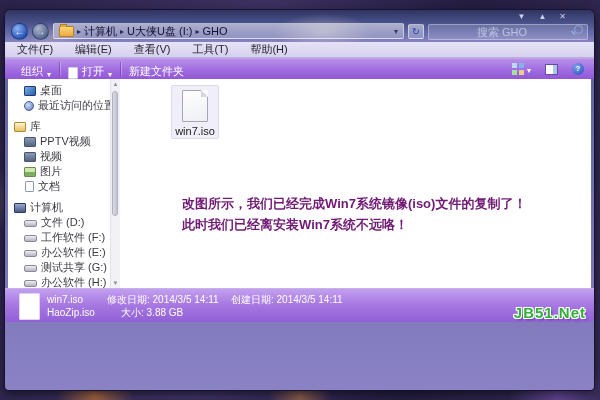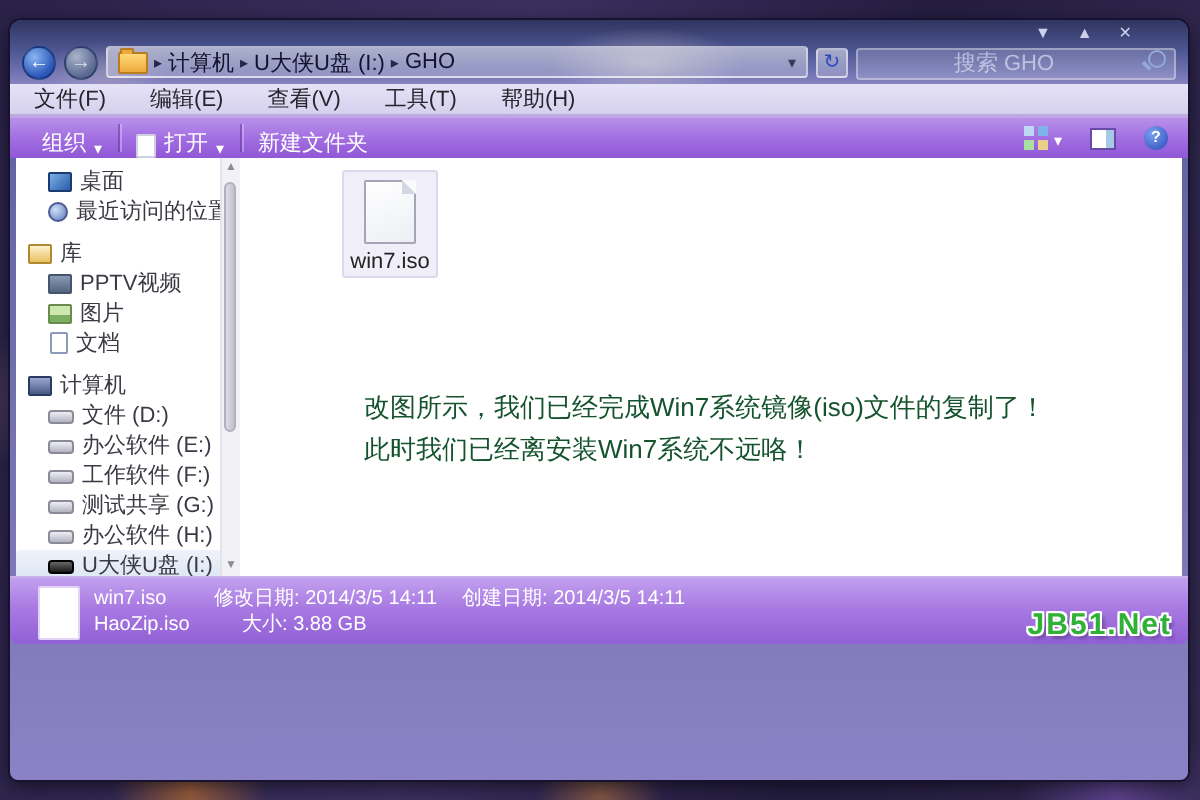--- a/index.html
+++ b/index.html
@@ -99,21 +99,21 @@
   .main{flex:1;position:relative;background:#fff;overflow:hidden;}
   .tile{position:absolute;top:6px;width:46px;text-align:center;font-size:11px;color:#222;}
   .tile .lbl{display:block;margin-top:3px;}
   .tile.selected{background:#f0eef8;border:1px solid #dcd6ee;border-radius:2px;padding:2px 0 1px;}
   .bigpage{width:24px;height:30px;margin:2px auto 0;background:linear-gradient(160deg,#ffffff,#edeff4);
     border:1px solid #a4a6b6;border-radius:1px;position:relative;}
   .bigpage::before{content:'';position:absolute;top:-1px;right:-1px;width:0;height:0;
     border-top:7px solid #fbfbfd;border-left:7px solid #d4d7e2;}
   .bigpage.lines::after{content:'';position:absolute;left:5px;right:5px;top:9px;height:15px;
     background:repeating-linear-gradient(180deg,#b9c2cf 0 1px,transparent 1px 4px);}
-  .annotation{position:absolute;left:62px;top:114px;font-size:13px;font-weight:normal;line-height:21px;color:#14532d;white-space:nowrap;}
+  .annotation{position:absolute;left:62px;top:114px;font-size:13px;font-weight:bold;line-height:21px;color:#701a75;white-space:nowrap;}
   
   .details{position:relative;height:34px;border-radius:0 0 4px 4px;color:#fff;font-size:10px;
     background:linear-gradient(180deg,#c2a0ee 0%,#a87ae2 45%,#9160d6 100%);
     border-top:1px solid rgba(255,255,255,.5);box-sizing:border-box;}
   .d-icon{position:absolute;left:14px;top:4px;width:19px;height:25px;background:#fff;border:1px solid #e2d2f6;border-radius:1px;}
   .d-col{position:absolute;top:4px;line-height:13px;white-space:nowrap;}
   .d-col1{left:42px;}
   .d-col2{left:102px;}
   .d-col2 .l2{padding-left:14px;}
   .d-col3{left:226px;}
@@ -205,42 +205,46 @@
         </div>
       <div class="srow head gap">
           <span class="ic ic-lib"></span>
           <span>库</span>
         </div>
       <div class="srow">
           <span class="ic ic-video"></span>
           <span>PPTV视频</span>
         </div>
       <div class="srow">
+          <span class="ic ic-video"></span>
+          <span>视频</span>
+        </div>
+      <div class="srow">
           <span class="ic ic-pics"></span>
           <span>图片</span>
         </div>
       <div class="srow">
           <span class="ic ic-doc"></span>
           <span>文档</span>
         </div>
       <div class="srow head gap">
           <span class="ic ic-computer"></span>
           <span>计算机</span>
         </div>
       <div class="srow">
           <span class="ic ic-drive"></span>
           <span>文件 (D:)</span>
         </div>
       <div class="srow">
           <span class="ic ic-drive"></span>
+          <span>工作软件 (F:)</span>
+        </div>
+      <div class="srow">
+          <span class="ic ic-drive"></span>
           <span>办公软件 (E:)</span>
-        </div>
-      <div class="srow">
-          <span class="ic ic-drive"></span>
-          <span>工作软件 (F:)</span>
         </div>
       <div class="srow">
           <span class="ic ic-drive"></span>
           <span>测试共享 (G:)</span>
         </div>
       <div class="srow">
           <span class="ic ic-drive"></span>
           <span>办公软件 (H:)</span>
         </div>
       <div class="srow current">

